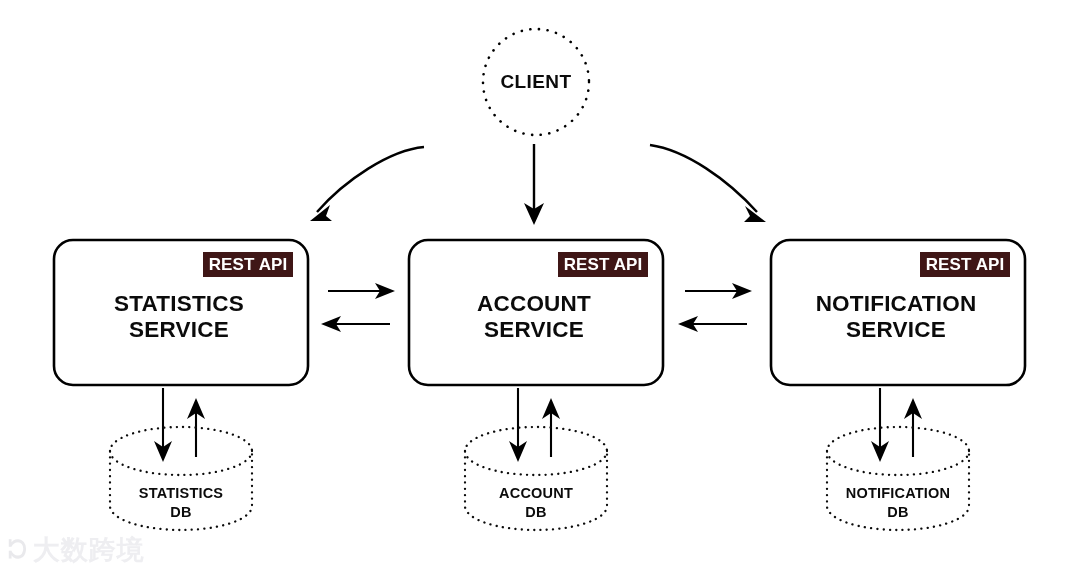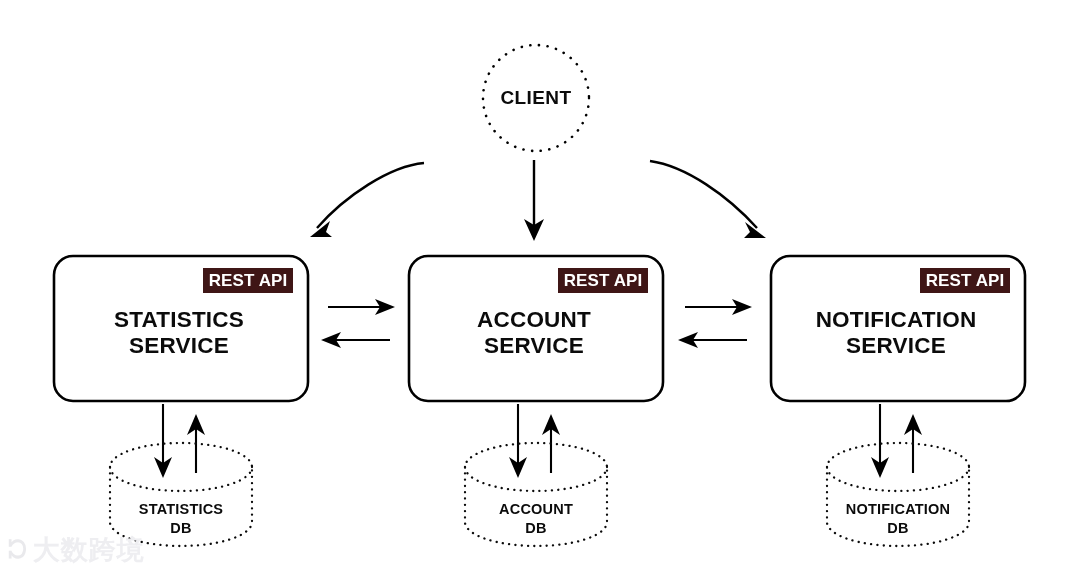--- a/index.html
+++ b/index.html
@@ -9,21 +9,21 @@
   }
   body {
     width: 1080px;
     height: 571px;
     position: relative;
     overflow: hidden;
     font-family: "Liberation Sans", sans-serif;
   }
   #diagram-root {
     position: absolute;
-    left: 0; top: 16px;
+    left: 0; top: 0;
     width: 1080px;
     height: 403px;
   }
   svg { display: block; }
   .node-label {
     font-family: "Liberation Sans", sans-serif;
     font-weight: bold;
     fill: #0b0b0b;
     text-anchor: middle;
     dominant-baseline: middle;

